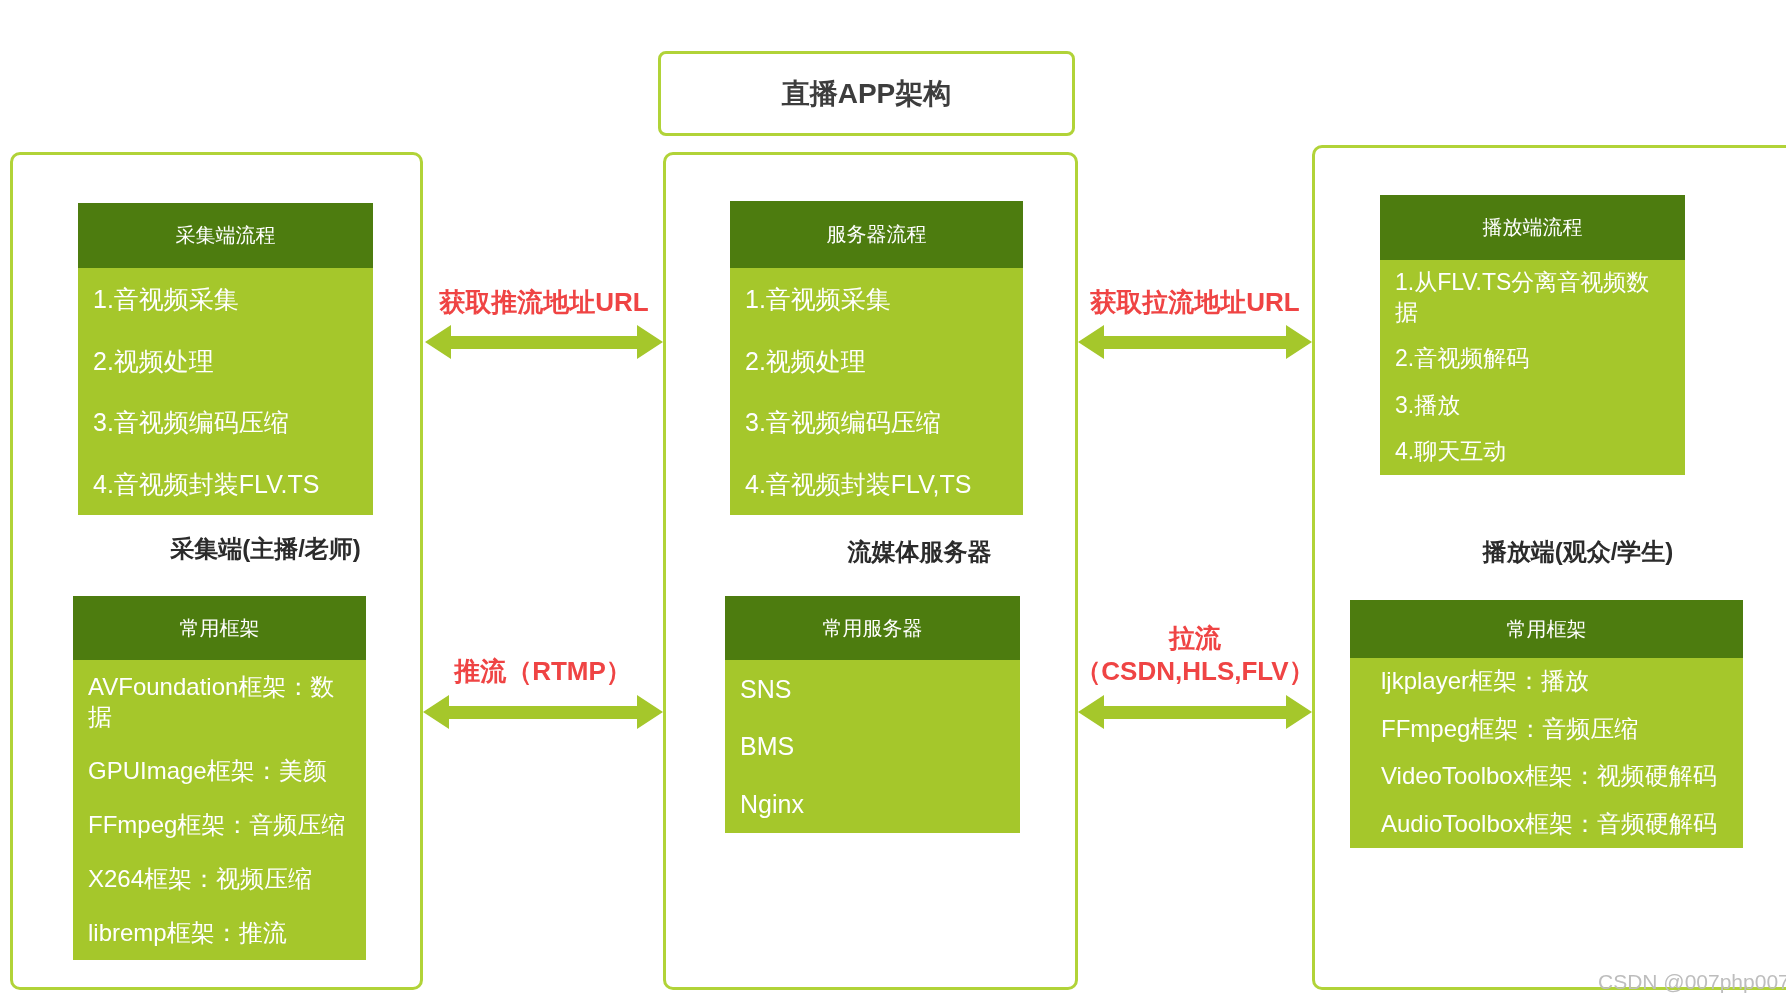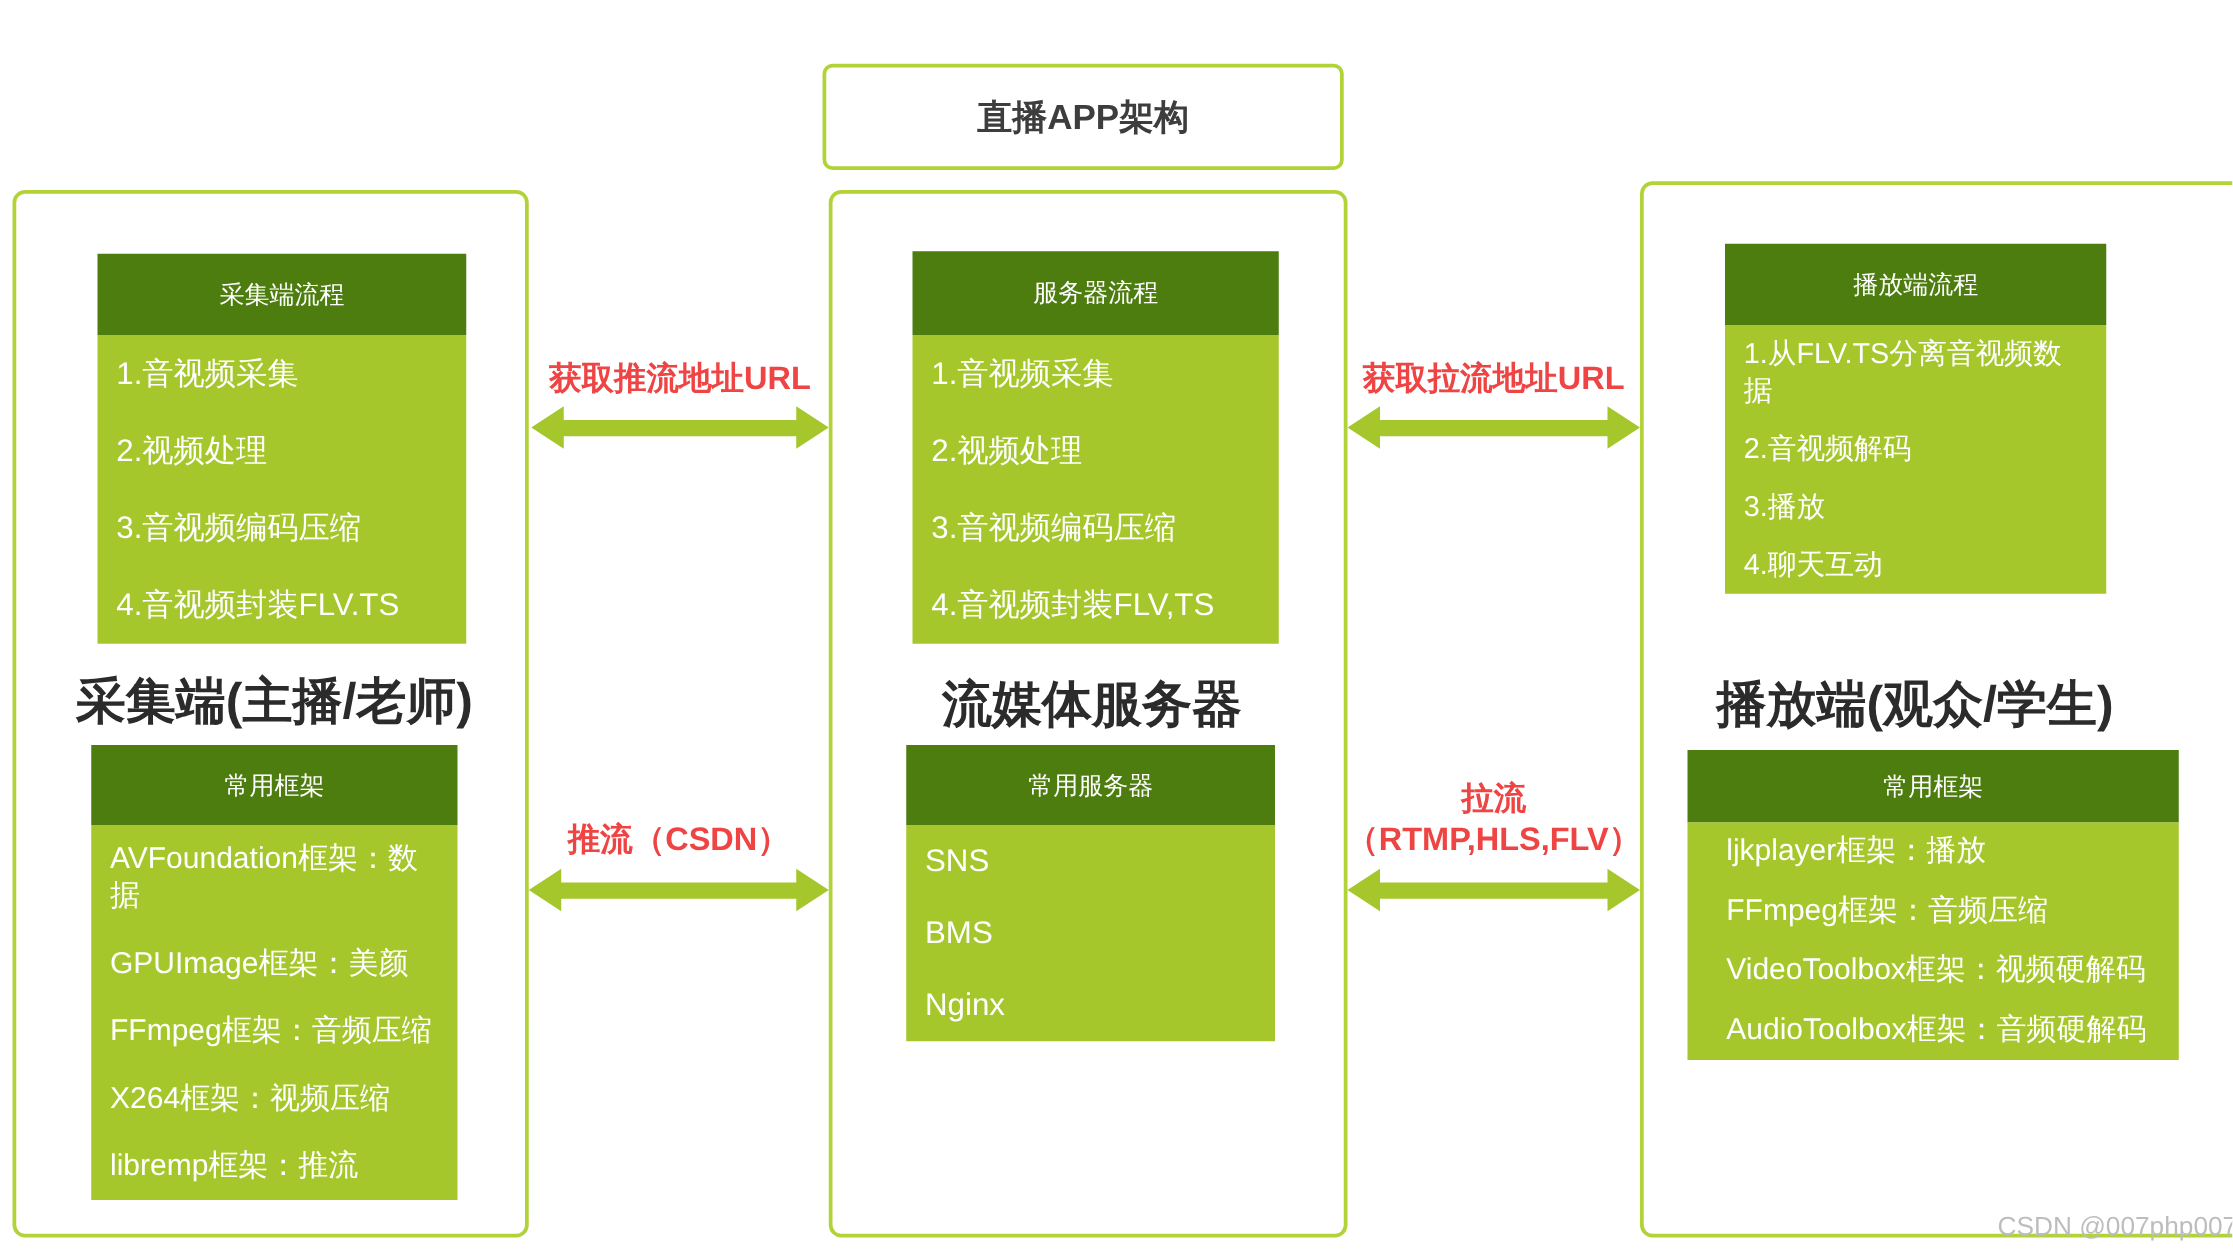--- a/index.html
+++ b/index.html
@@ -28,22 +28,23 @@
   }
   .ibox-body{
     background:#a5c72b;color:#ffffff;
     display:flex;flex-direction:column;justify-content:space-around;
     box-sizing:border-box;
   }
   .step,.fw-item{
     padding-left:15px;padding-right:18px;line-height:1.28;color:#ffffff;
   }
   .col-title{
-    position:absolute;text-align:center;font-size:40px;font-weight:bold;color:#2b2b2b;
+    position:absolute;text-align:center;font-size:24px;font-weight:bold;color:#2b2b2b;
     white-space:nowrap;
+    padding-left:46px;
   }
   
   .arrow{position:absolute;}
   .arrow .shaft{
     position:absolute;left:22px;right:22px;top:50%;height:13px;margin-top:-6.5px;
     background:#a5c72b;
   }
   .arrow .ah{
     position:absolute;top:50%;width:0;height:0;margin-top:-17px;
     border-top:17px solid transparent;border-bottom:17px solid transparent;
@@ -143,37 +144,37 @@
     </div>
   </div>
 
   <div class="arrow-label" style="left:425px;top:286px;width:238px;">获取推流地址URL</div>
   <div class="arrow" style="left:425px;top:325px;width:238px;height:34px;">
     <span class="ah left"></span>
     <span class="shaft"></span>
     <span class="ah right"></span>
   </div>
 
-  <div class="arrow-label" style="left:423px;top:655px;width:240px;">推流（CSDN）</div>
+  <div class="arrow-label" style="left:423px;top:655px;width:240px;">推流（RTMP）</div>
   <div class="arrow" style="left:423px;top:695px;width:240px;height:34px;">
     <span class="ah left"></span>
     <span class="shaft"></span>
     <span class="ah right"></span>
   </div>
 
   <div class="arrow-label" style="left:1068px;top:286px;width:254px;">获取拉流地址URL</div>
   <div class="arrow" style="left:1078px;top:325px;width:234px;height:34px;">
     <span class="ah left"></span>
     <span class="shaft"></span>
     <span class="ah right"></span>
   </div>
 
   <div class="arrow-label" style="left:1058px;top:622px;width:274px;">
     <div>拉流</div>
-    <div>（RTMP,HLS,FLV）</div>
+    <div>（CSDN,HLS,FLV）</div>
   </div>
   <div class="arrow" style="left:1078px;top:695px;width:234px;height:34px;">
     <span class="ah left"></span>
     <span class="shaft"></span>
     <span class="ah right"></span>
   </div>
 
   <div class="watermark">CSDN @007php007</div>
 
 </div>

